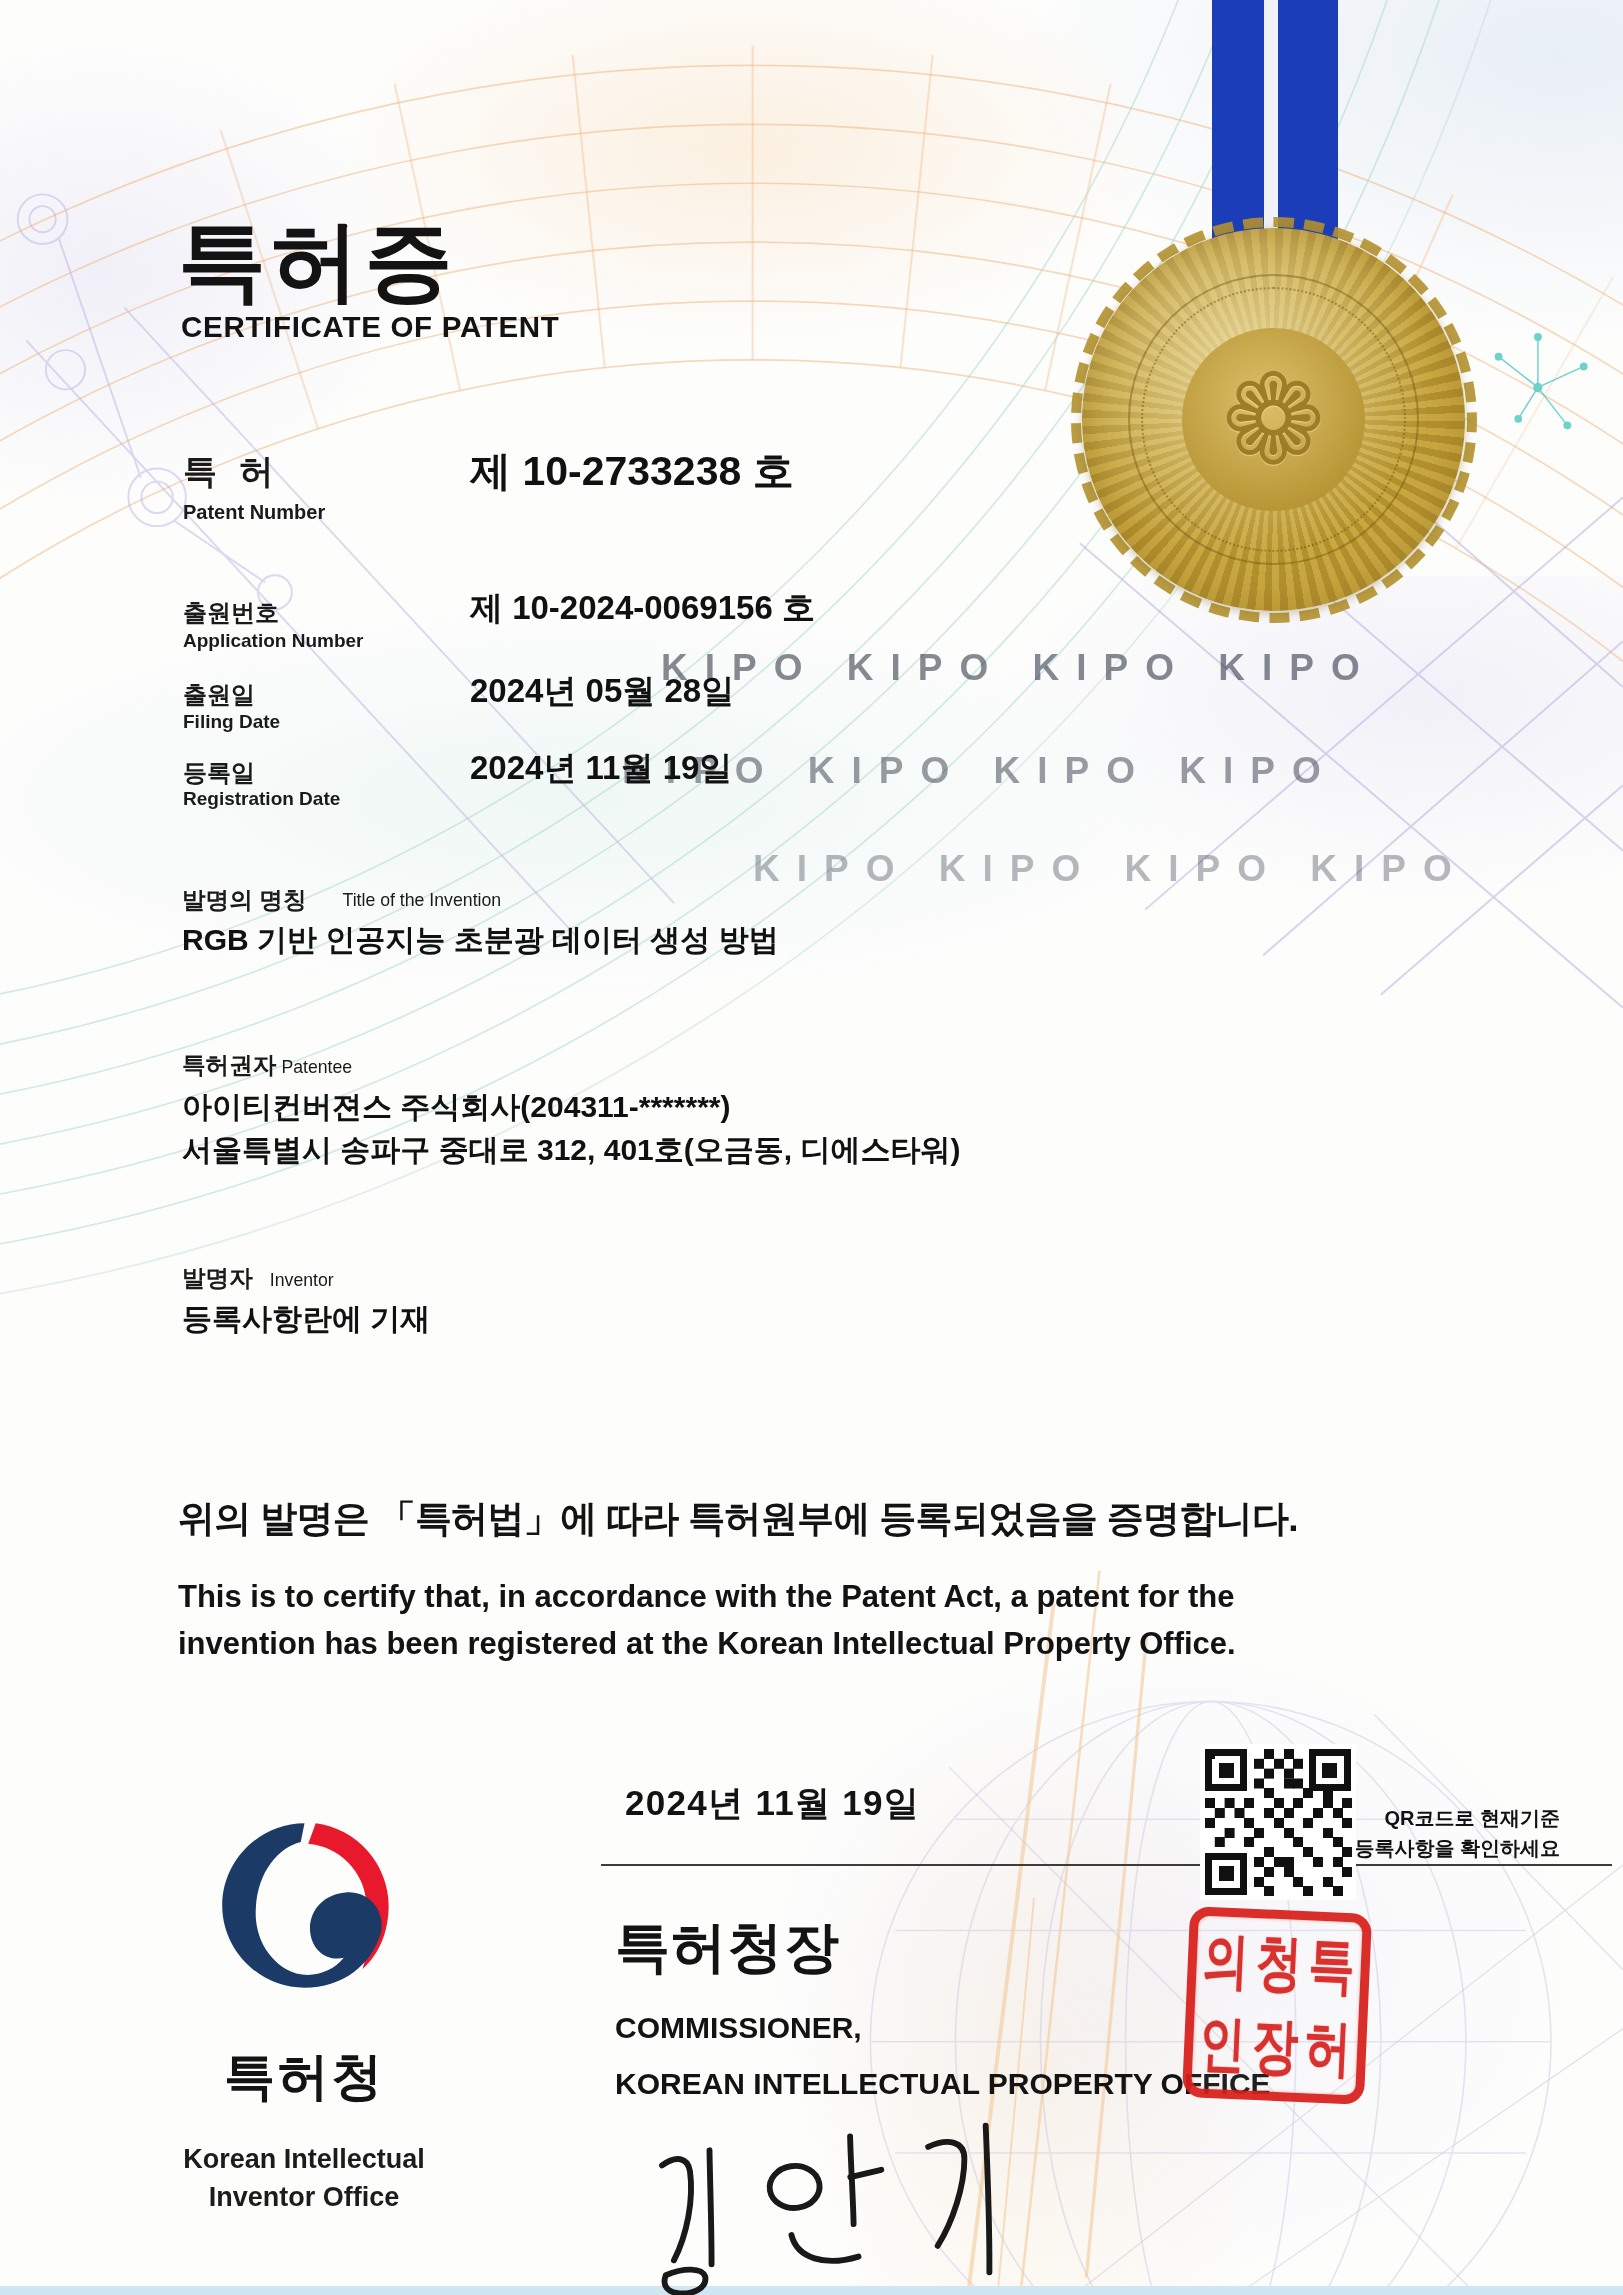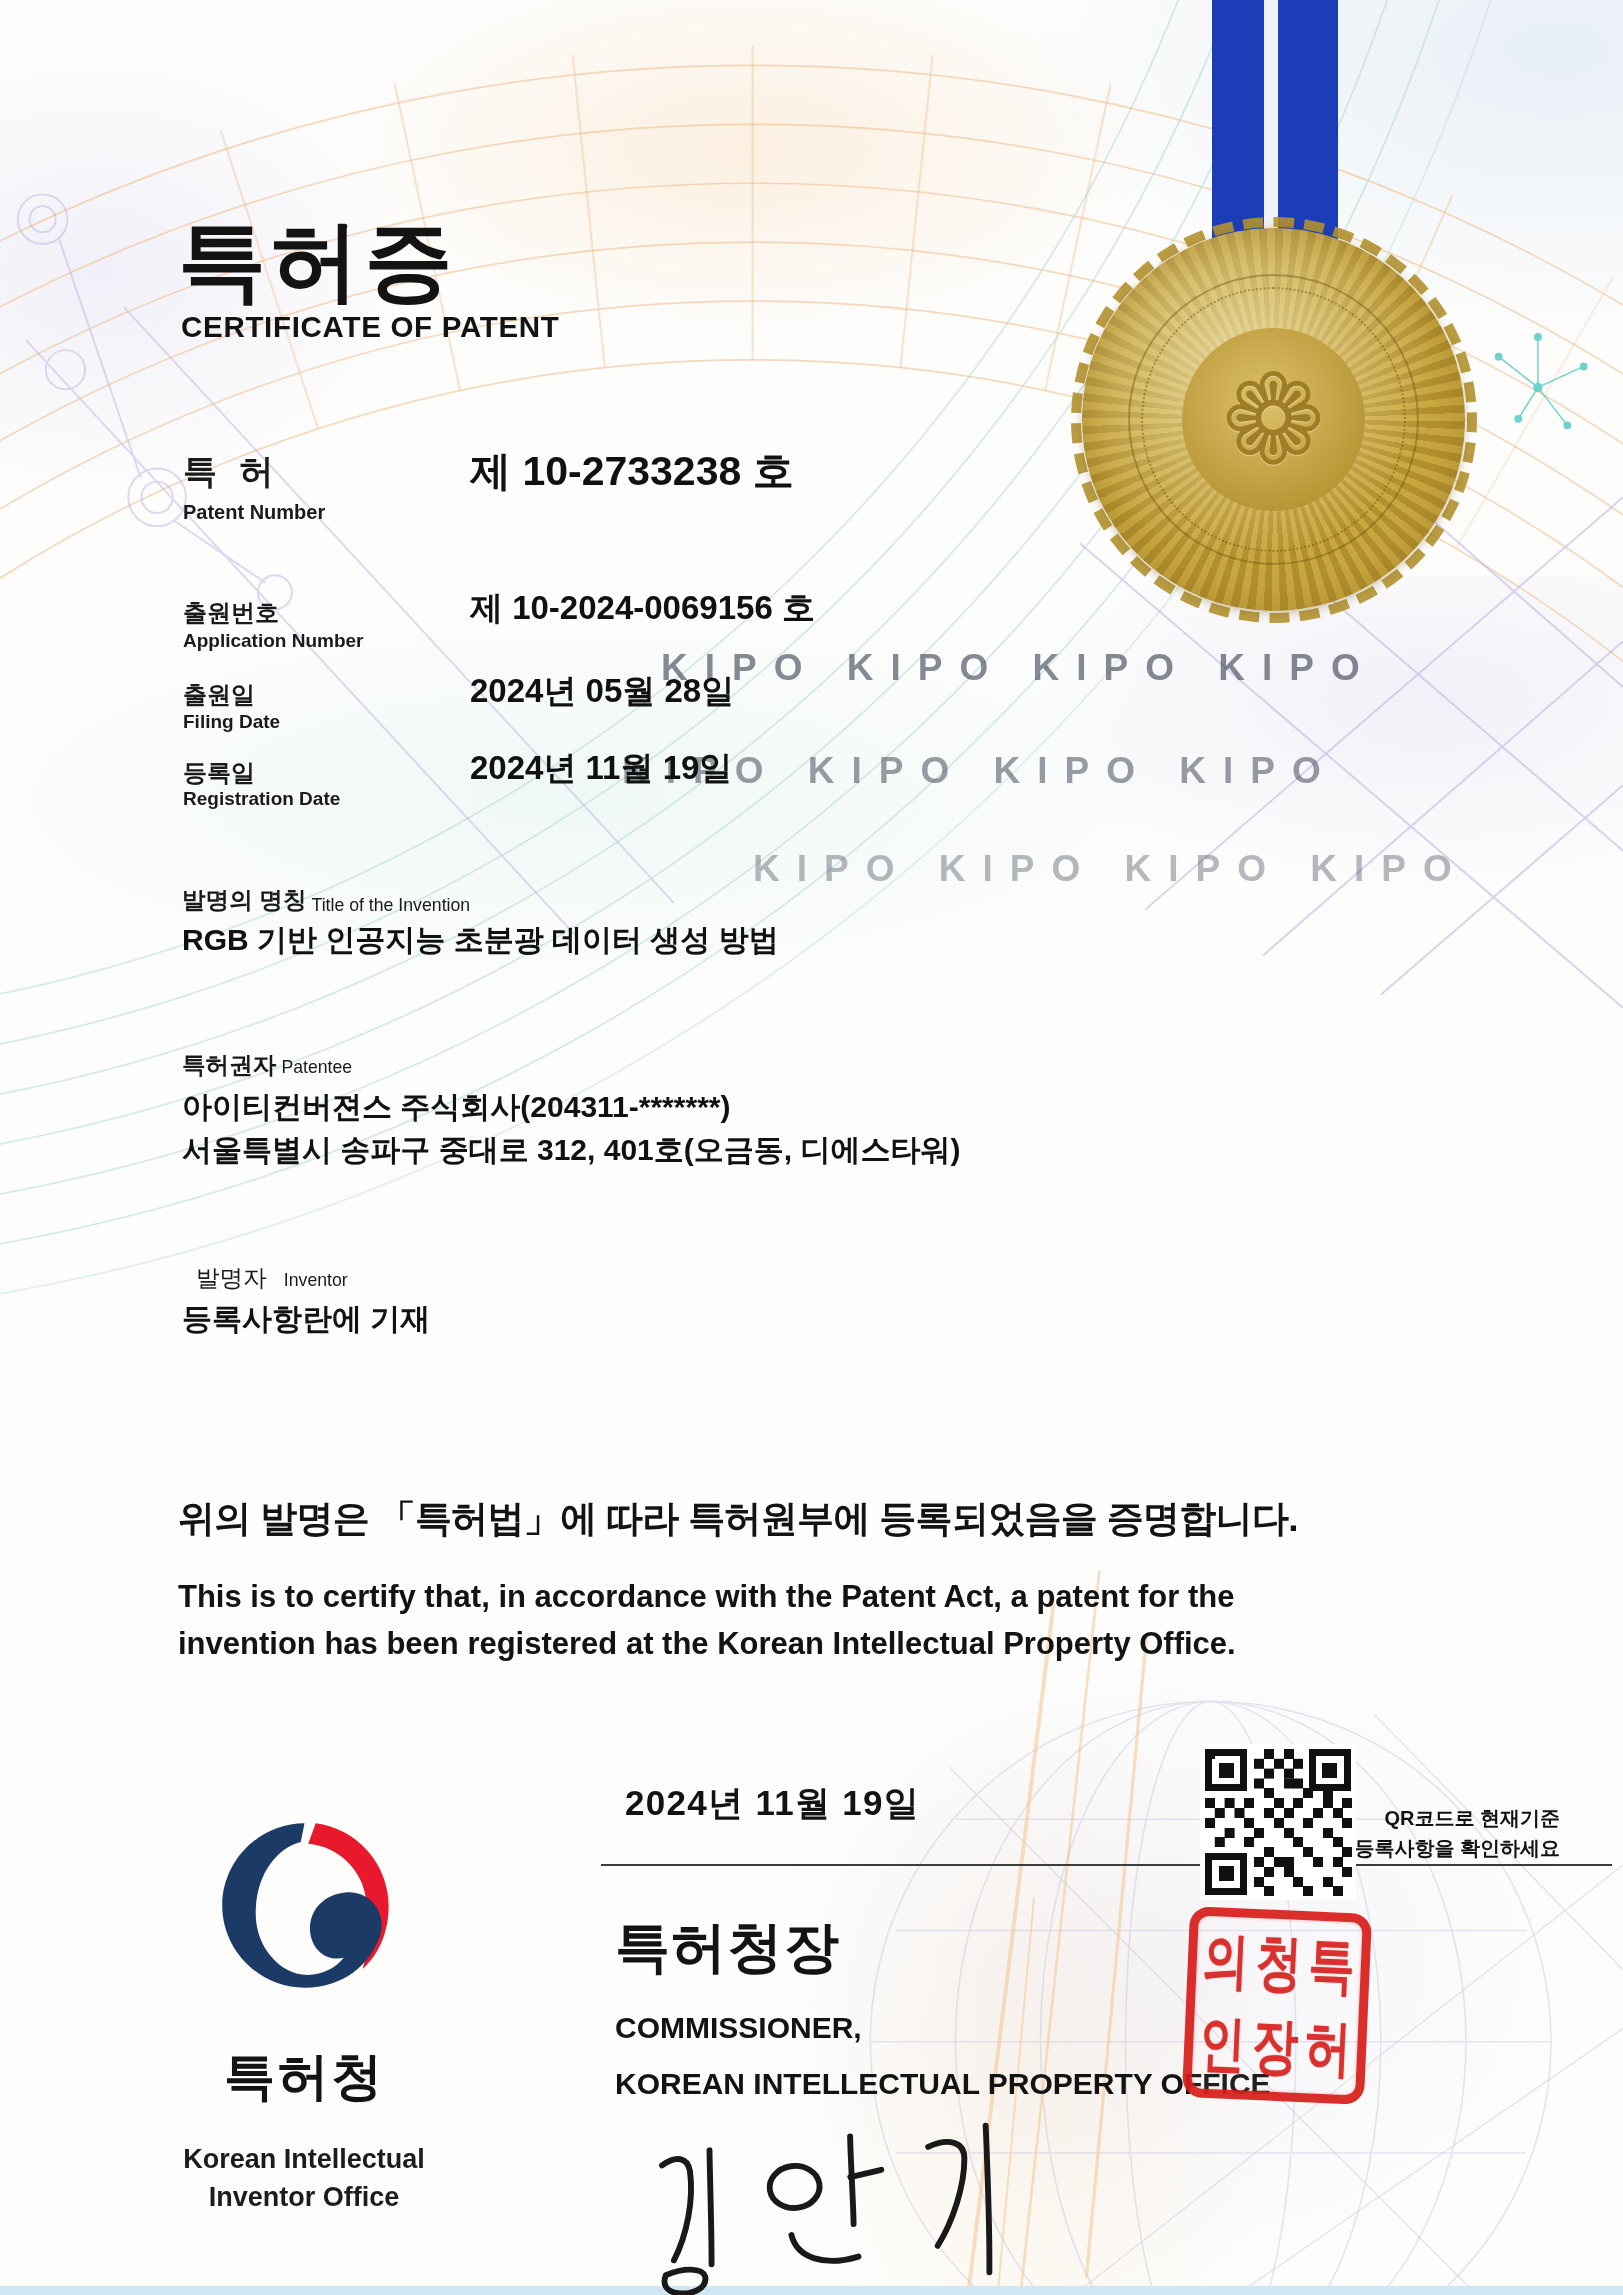--- a/index.html
+++ b/index.html
@@ -270,35 +270,35 @@
   <div class="abs val" style="left:470px; top:586px; font-size:33px;">제 10-2024-0069156 호</div>
 
   <div class="abs lab-ko" style="left:183px; top:679px; font-size:24px;">출원일</div>
   <div class="abs lab-en" style="left:183px; top:711px; font-size:19px;">Filing Date</div>
   <div class="abs val" style="left:470px; top:669px; font-size:33px;">2024년 05월 28일</div>
 
   <div class="abs lab-ko" style="left:183px; top:757px; font-size:24px;">등록일</div>
   <div class="abs lab-en" style="left:183px; top:788px; font-size:19px;">Registration Date</div>
   <div class="abs val" style="left:470px; top:746px; font-size:33px;">2024년 11월 19일</div>
 
-  <div class="abs" style="left:182px; top:884px; display:flex; align-items:flex-end; gap:5px;">
+  <div class="abs" style="left:182px; top:884px; display:flex; align-items:center; gap:36px;">
     <span class="lab-ko" style="font-size:23.6px; font-weight:700;">발명의 명칭</span>
     <span class="lab-en" style="font-size:17.7px; font-weight:400;">Title of the Invention</span>
   </div>
   <div class="abs val" style="left:182px; top:920px; font-size:30px;">RGB 기반 인공지능 초분광 데이터 생성 방법</div>
 
   <div class="abs" style="left:182px; top:1049px; display:flex; align-items:baseline; gap:5px;">
     <span class="lab-ko" style="font-size:23.6px; font-weight:700;">특허권자</span>
     <span class="lab-en" style="font-size:17.7px; font-weight:400;">Patentee</span>
   </div>
   <div class="abs val" style="left:182px; top:1087px; font-size:30px;">아이티컨버젼스 주식회사(204311-*******)</div>
   <div class="abs val" style="left:182px; top:1130px; font-size:30px;">서울특별시 송파구 중대로 312, 401호(오금동, 디에스타워)</div>
 
   <div class="abs" style="left:182px; top:1262px; display:flex; align-items:baseline; gap:17px;">
-    <span class="lab-ko" style="font-size:23.6px; font-weight:400;margin-left:14px;">발명자</span>
+    <span class="lab-ko" style="font-size:23.6px; font-weight:700;">발명자</span>
     <span class="lab-en" style="font-size:17.7px; font-weight:400;">Inventor</span>
   </div>
   <div class="abs val" style="left:182px; top:1299px; font-size:30px;">등록사항란에 기재</div>
 
   <div class="abs" id="cert-ko">위의 발명은 「특허법」에 따라 특허원부에 등록되었음을 증명합니다.</div>
   <div class="abs" id="cert-en1">This is to certify that, in accordance with the Patent Act, a patent for the</div>
   <div class="abs" id="cert-en2">invention has been registered at the Korean Intellectual Property Office.</div>
 
   <svg class="abs" style="left:211px; top:1812px;" width="187" height="187" viewBox="0 0 100 100">
     <path d="M56,6 A45,45 0 0 1 95,50 C95,64 90,76 81,84 C85,72 87,59 83,48 A34,34 0 0 0 52,17 Z" fill="#e8192c"></path>

